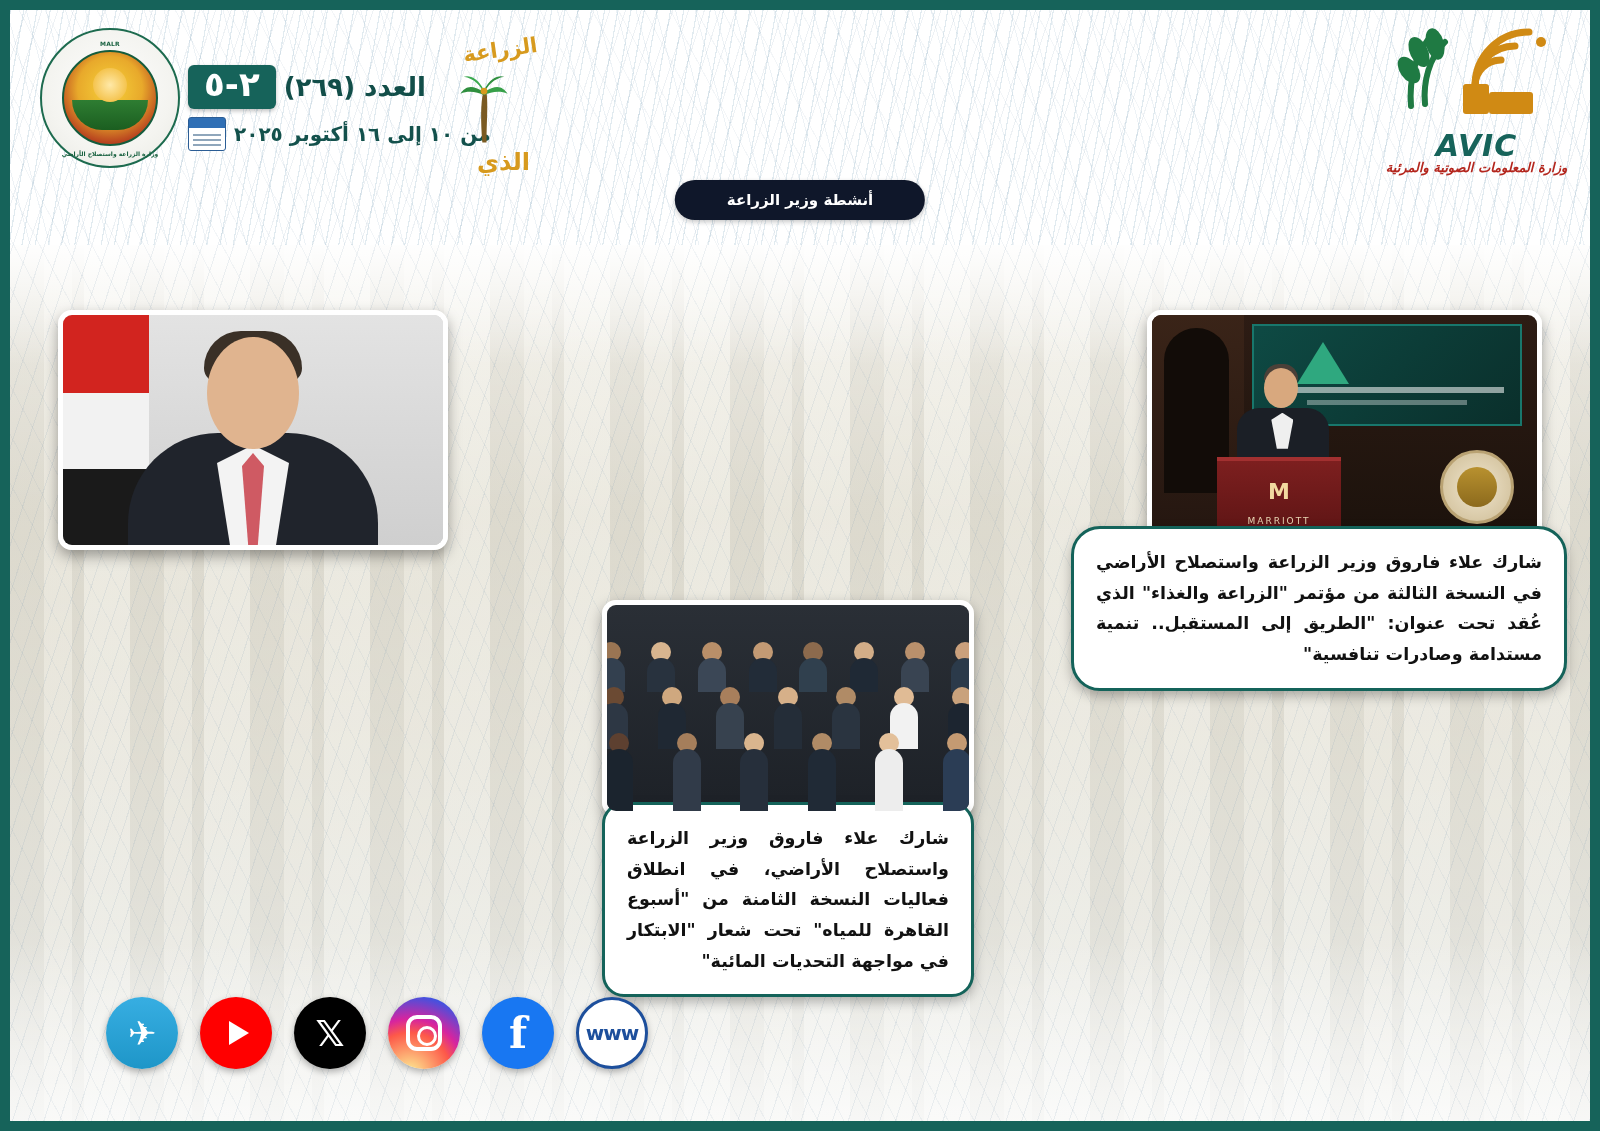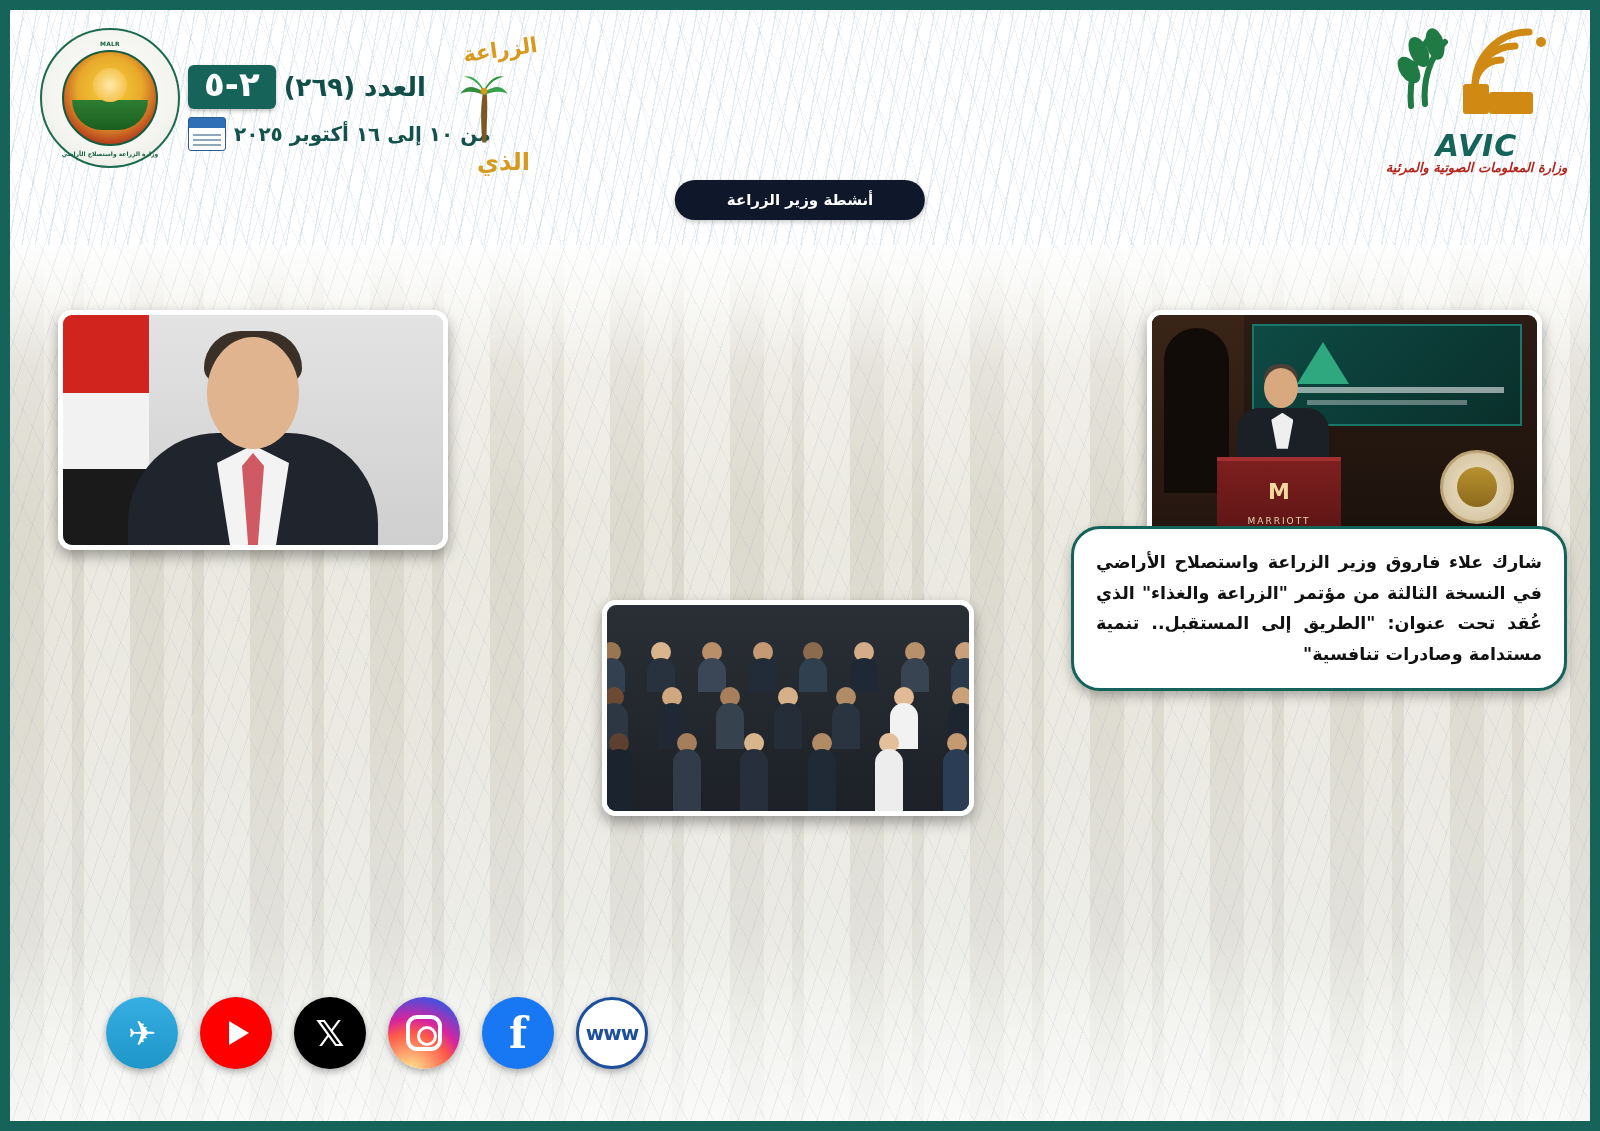--- a/index.html
+++ b/index.html
@@ -492,20 +492,21 @@
               <div class="h" style="background:#a57e5b;"></div>
               <div class="p" style="height:62px;background:#313b49;"></div>
             </div>
           <div>
               <div class="h" style="background:#5d4030;"></div>
               <div class="p" style="height:62px;background:#1b242e;"></div>
             </div>
         </div>
       </div>
     </div>
+    <div class="caption">شارك علاء فاروق وزير الزراعة واستصلاح الأراضي، في انطلاق فعاليات النسخة الثامنة من "أسبوع القاهرة للمياه" تحت شعار "الابتكار في مواجهة التحديات المائية"</div>
   </div>
 
   <div class="socials">
     <div class="sicon s-www">www</div>
     <div class="sicon s-fb">f</div>
     <div class="sicon s-ig">
         <div class="cam"></div>
       </div>
     <div class="sicon s-x">𝕏</div>
     <div class="sicon s-yt">

